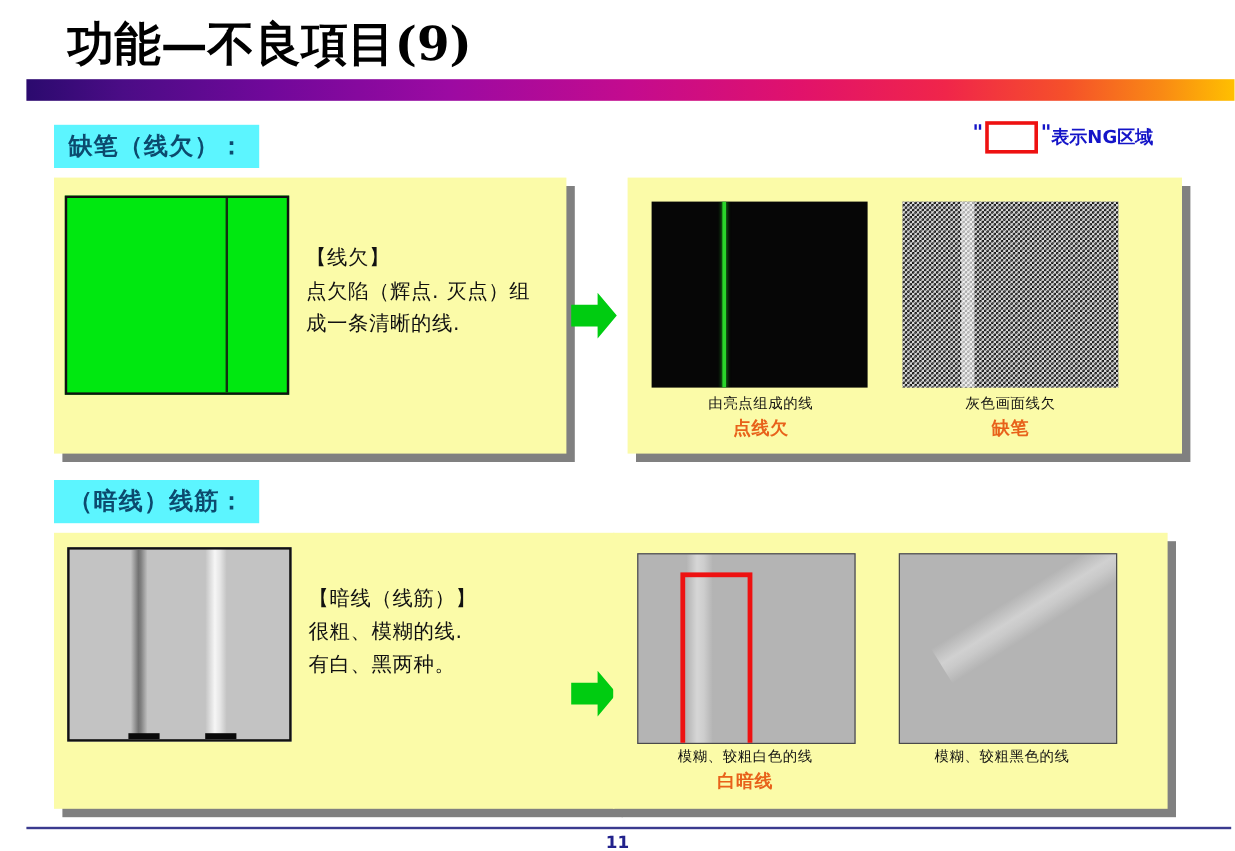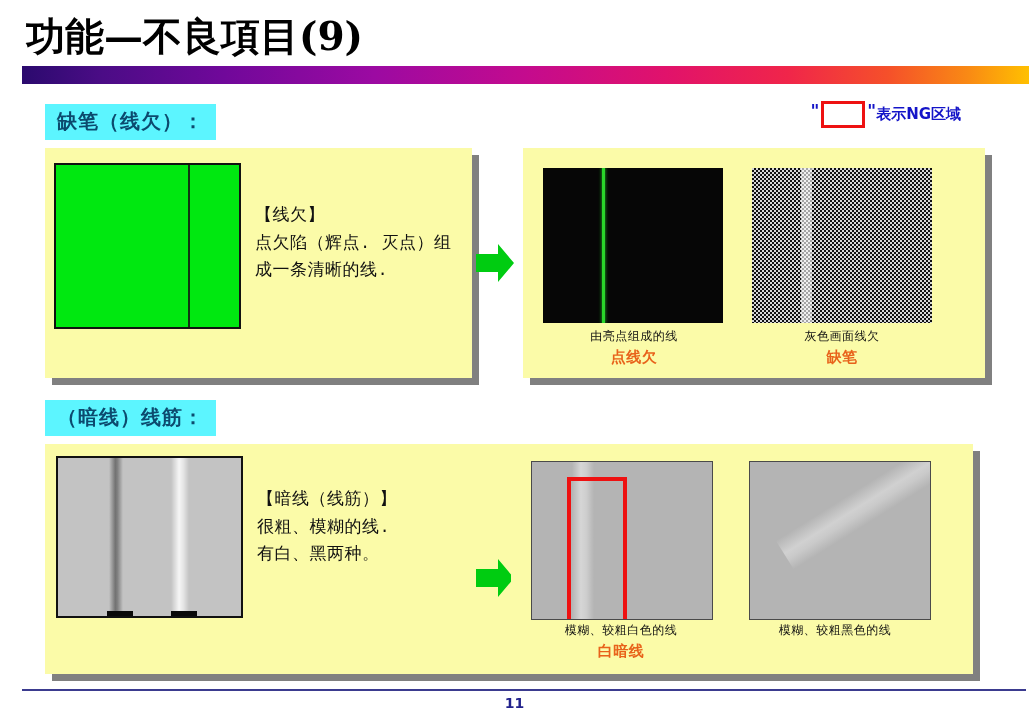--- a/index.html
+++ b/index.html
@@ -14,21 +14,21 @@
     position: relative;
     width: 1029px;
     height: 709px;
     background: #ffffff;
     overflow: hidden;
   }
 
   
   .slide-title {
     position: absolute;
-    left: 26px;
+    left: 56px;
     top: 10px;
     font-size: 39px;
     font-weight: bold;
     color: #000000;
     letter-spacing: 0px;
     font-family: "DejaVu Serif", "Liberation Serif", serif;
     white-space: nowrap;
   }
 
   
@@ -224,21 +224,21 @@
   .desc {
     position: absolute;
     font-size: 17px;
     color: #111111;
     line-height: 1.62;
     font-family: "DejaVu Sans", "Liberation Sans", sans-serif;
     letter-spacing: 0.5px;
   }
   #desc-1 { left: 210px; top: 54px; }
   #desc-2 { left: 212px; top: 42px; }
-  .desc .row { white-space: nowrap; font-family: Liberation Mono, monospace; }
+  .desc .row { white-space: nowrap; }
 
   
   .cap {
     position: absolute;
     text-align: center;
     white-space: nowrap;
   }
   .cap .main {
     font-size: 12px;
     color: #111111;

